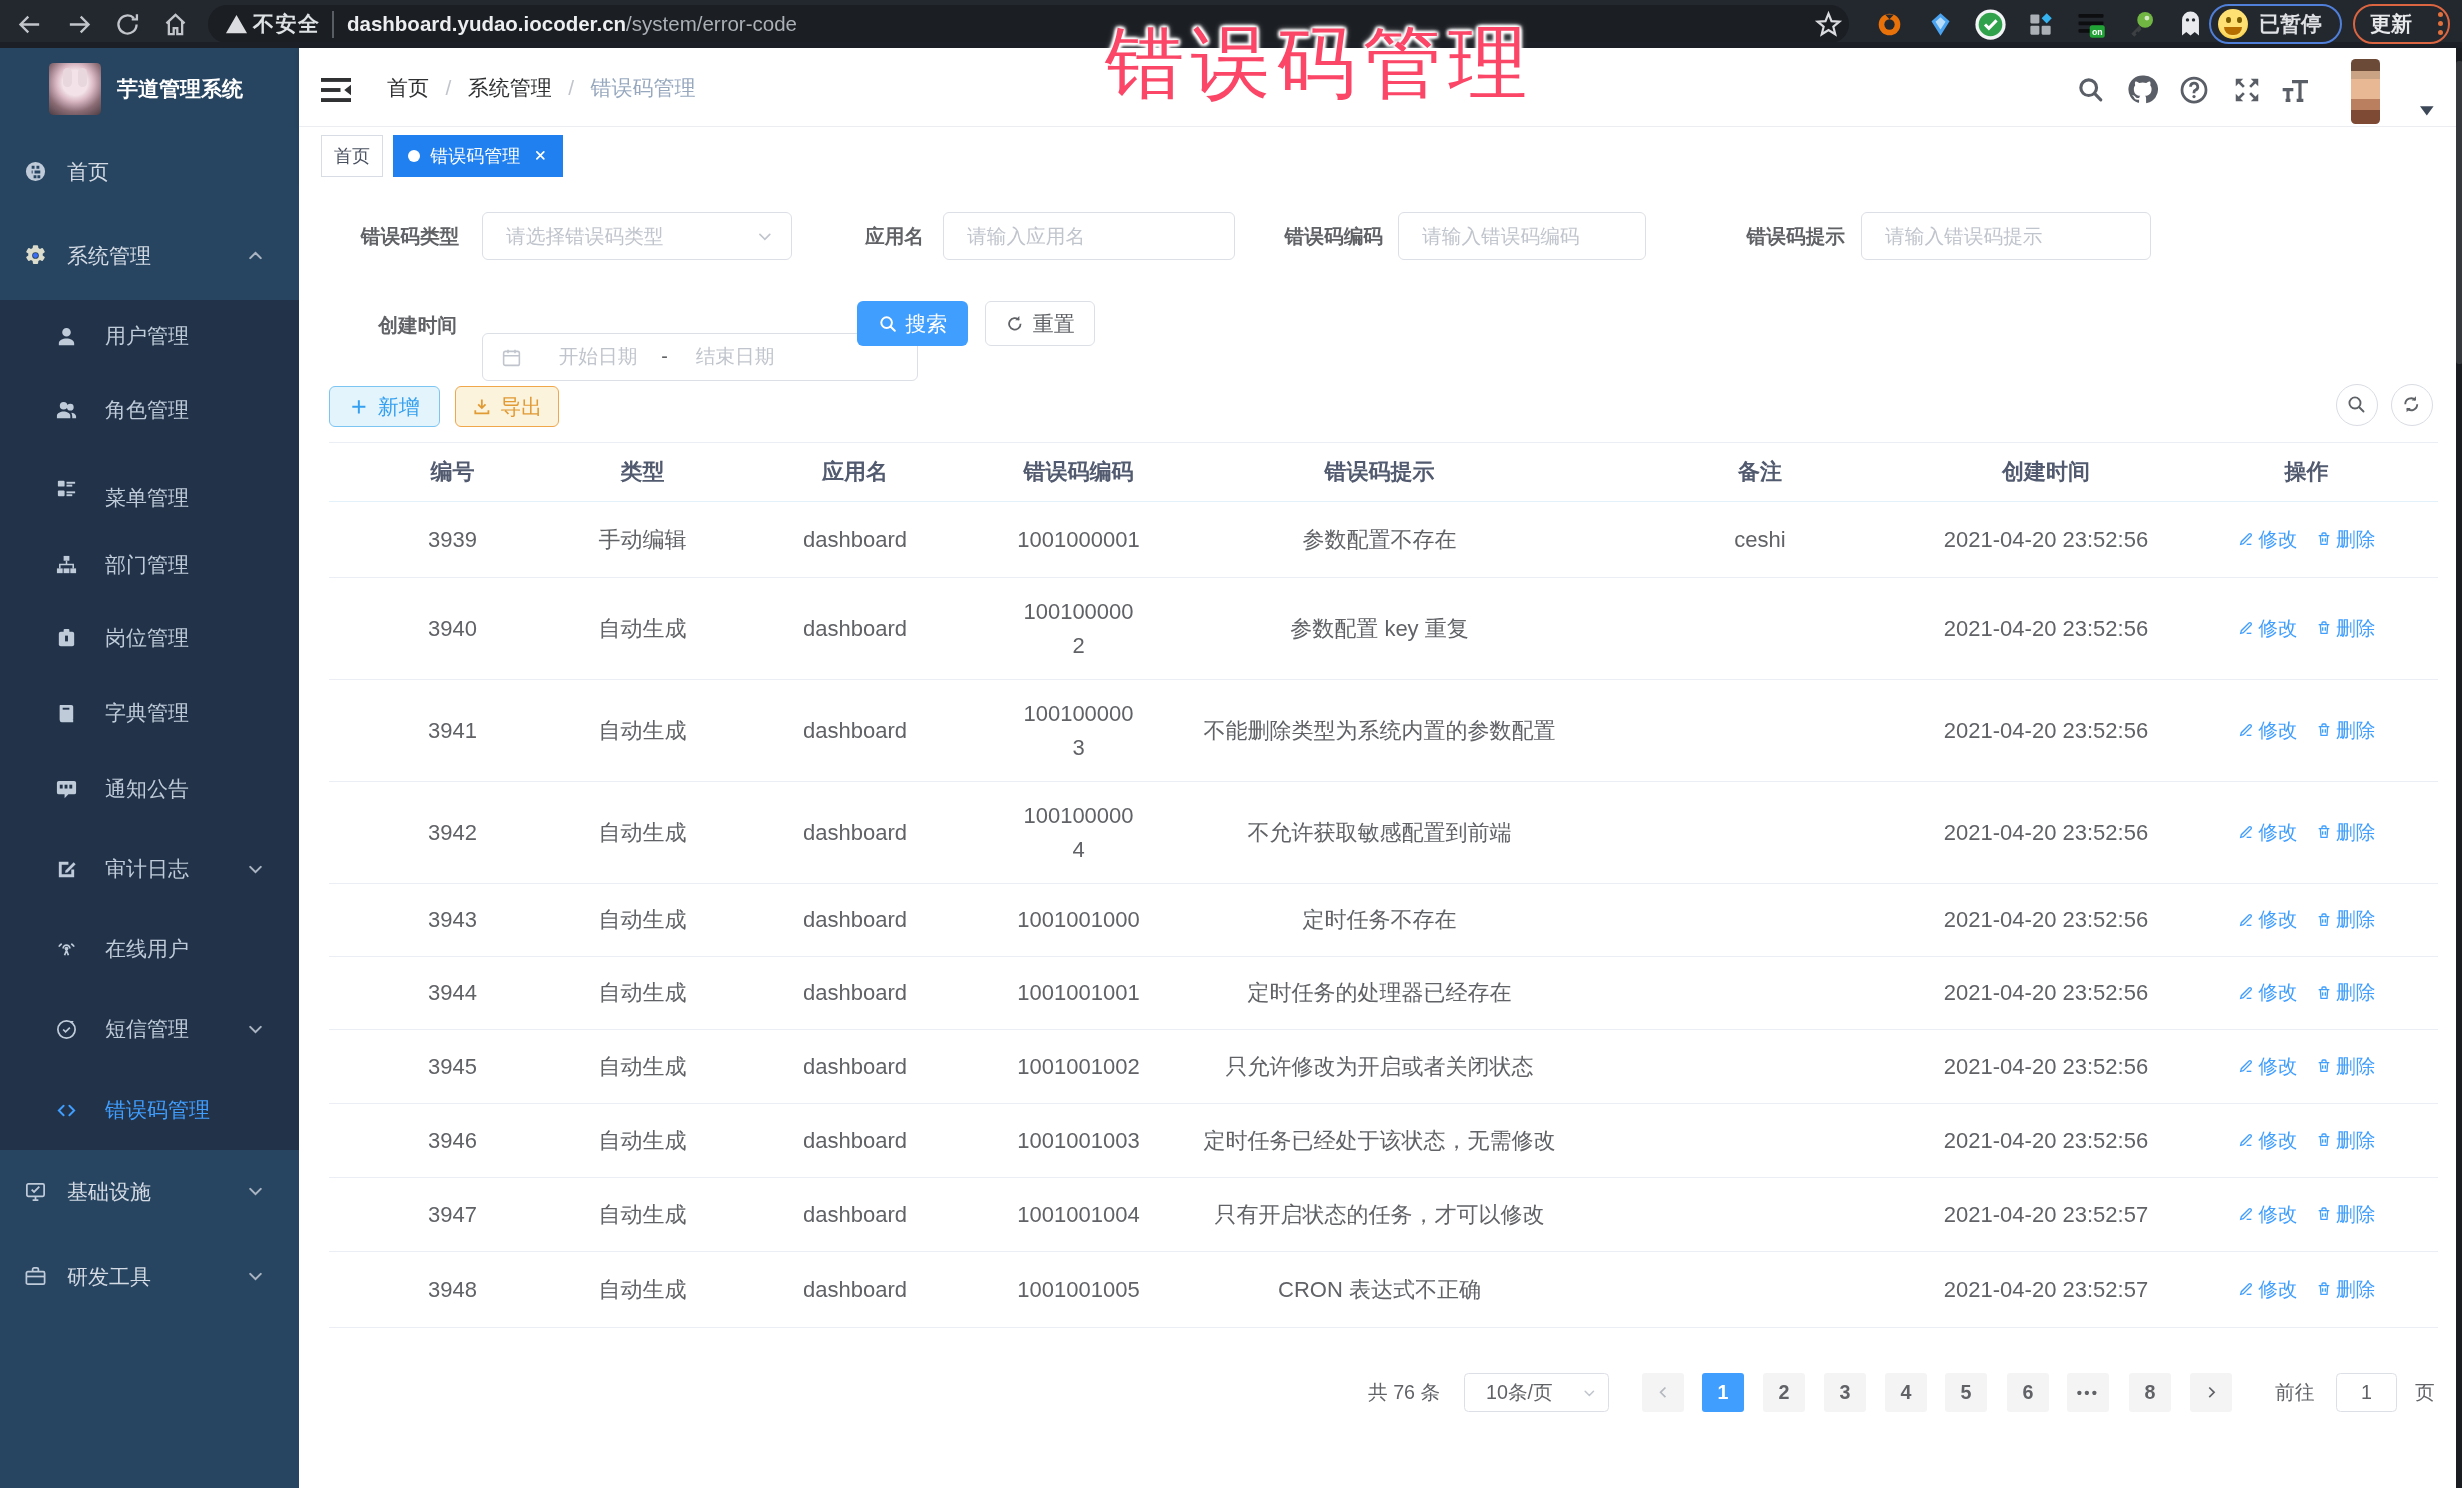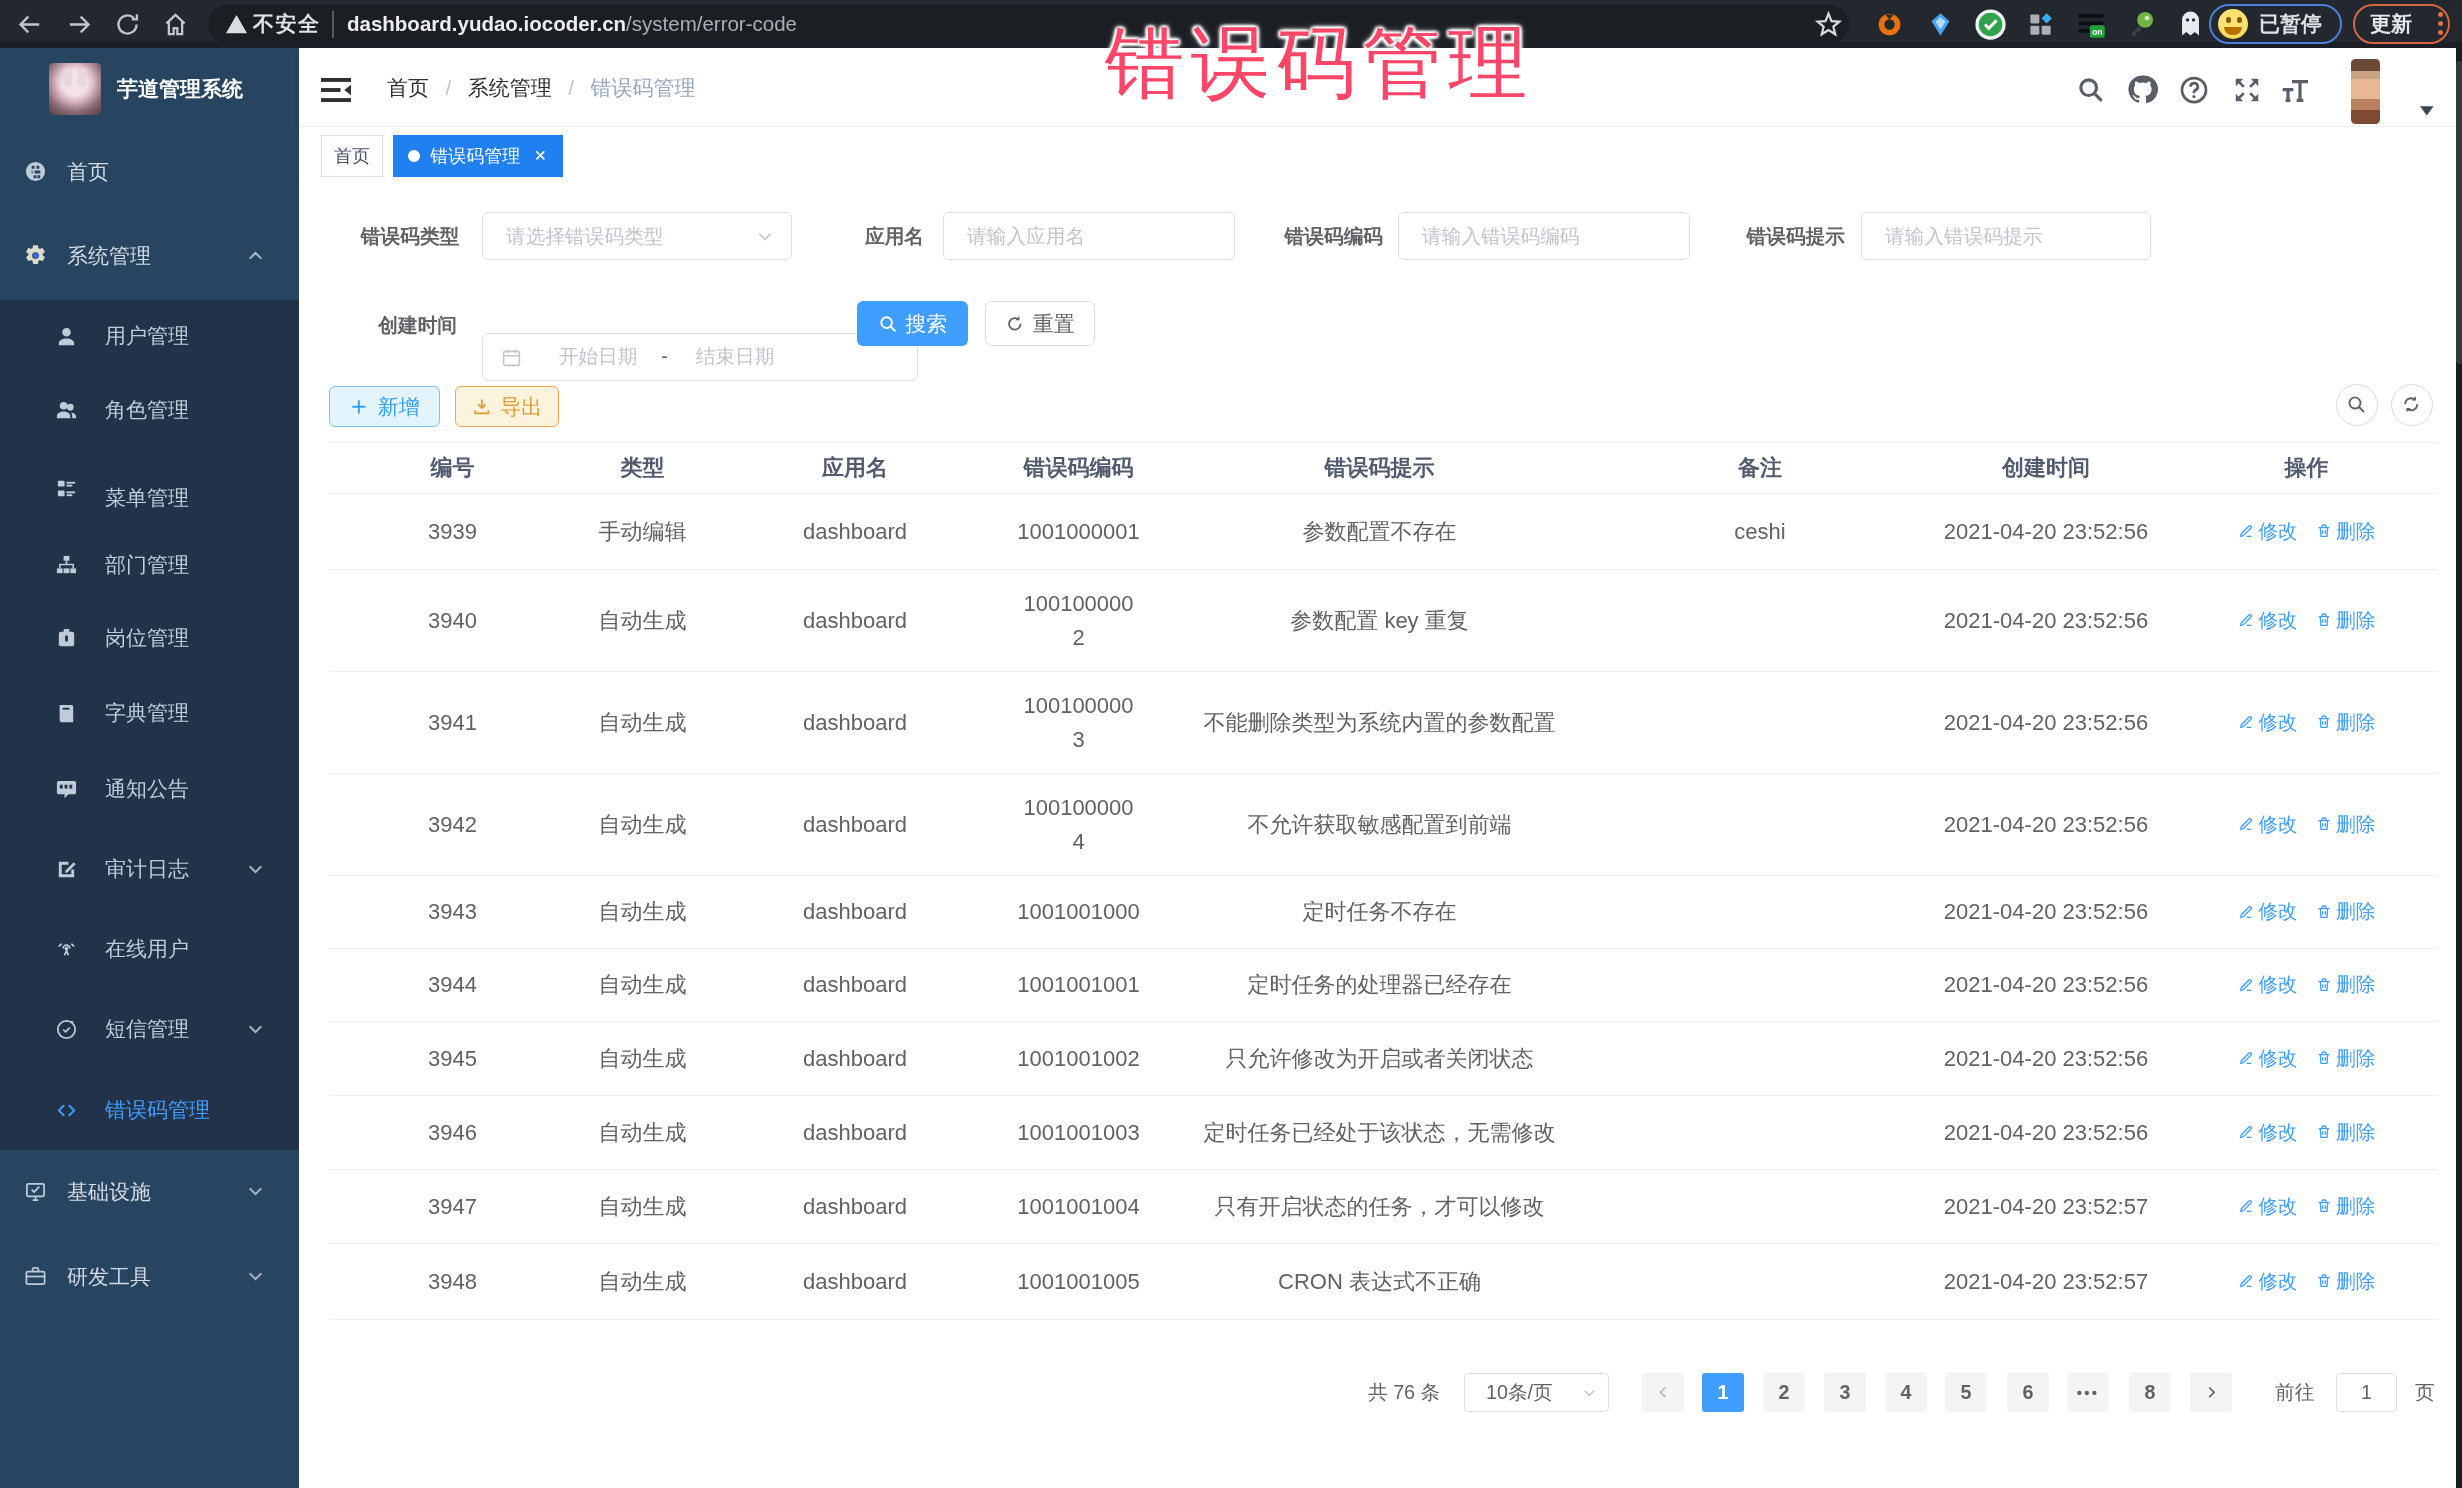--- a/index.html
+++ b/index.html
@@ -314,21 +314,21 @@
 
     <div class="flabel" style="left:8.3px;top:31px;width:152px;">错误码类型</div>
     <div class="finput" style="left:183px;top:31px;width:310px;">请选择错误码类型
       <svg class="abs" style="right:16.7px;top:13.6px" width="19.7" height="19.7" viewBox="0 0 24 24">
           <path d="m6 9 6 6 6-6" stroke="#c0c4cc" stroke-width="2" fill="none" stroke-linecap="round"></path>
         </svg>
     </div>
     <div class="flabel" style="left:473px;top:31px;width:152px;">应用名</div>
     <div class="finput" style="left:644px;top:31px;width:292px;">请输入应用名</div>
     <div class="flabel" style="left:932px;top:31px;width:152px;">错误码编码</div>
-    <div class="finput" style="left:1099px;top:31px;width:292px;text-align:center;">请输入错误码编码</div>
+    <div class="finput" style="left:1099px;top:31px;width:248px;text-align:center;">请输入错误码编码</div>
     <div class="flabel" style="left:1394px;top:31px;width:152px;">错误码提示</div>
     <div class="finput" style="left:1562px;top:31px;width:290px;">请输入错误码提示</div>
 
     <div class="flabel" style="left:6px;top:120px;width:152px;">创建时间</div>
     <div class="finput" style="left:183px;top:120px;width:436px;padding-left:0;margin-top:32px;">
       <svg class="abs" style="left:18px;top:13px" width="21" height="21" viewBox="0 0 24 24">
           <rect x="3" y="5" width="18" height="16" rx="2" stroke="#c0c4cc" stroke-width="1.8" fill="none"></rect>
           <path d="M3 10h18M8 3v4M16 3v4" stroke="#c0c4cc" stroke-width="1.8"></path>
         </svg>
       <span class="abs" style="left:66px;top:0;width:98px;text-align:center;line-height:45px;">开始日期</span>
@@ -378,21 +378,21 @@
           <col style="width:247px">
           <col style="width:133px">
           <col style="width:292px">
           <col style="width:155px">
           <col style="width:447px">
           <col style="width:314px">
           <col style="width:258px">
           <col style="width:263px">
         </colgroup>
       <tbody>
-          <tr style="height:51px;">
+          <tr style="height:59px;">
             <th>编号</th>
             <th>类型</th>
             <th>应用名</th>
             <th>错误码编码</th>
             <th>错误码提示</th>
             <th>备注</th>
             <th>创建时间</th>
             <th>操作</th>
           </tr>
       <tr style="height:76px;">

